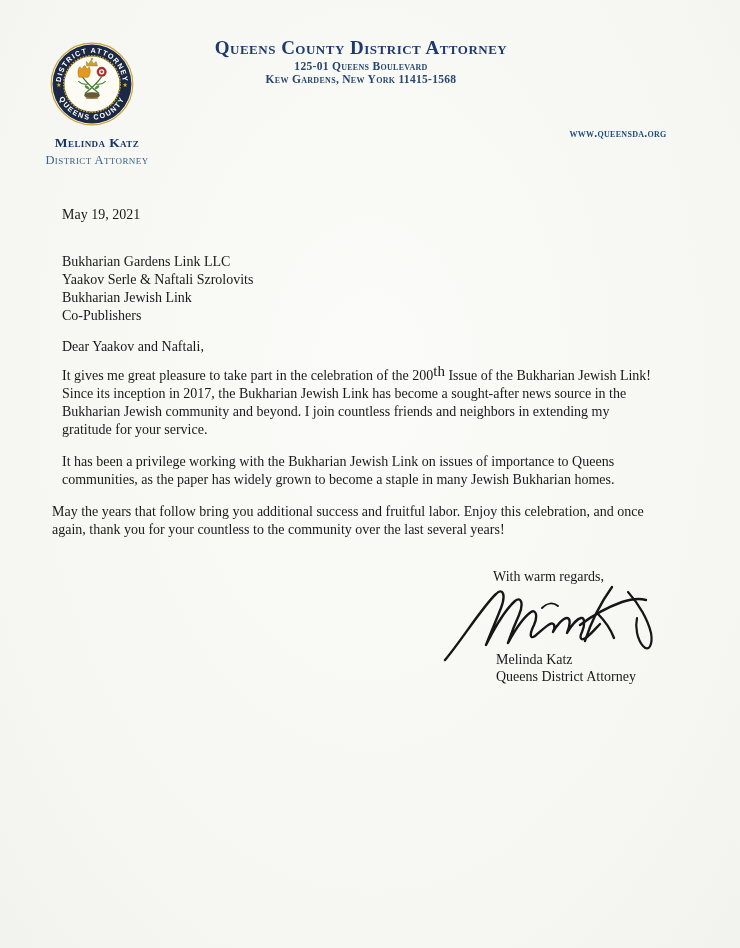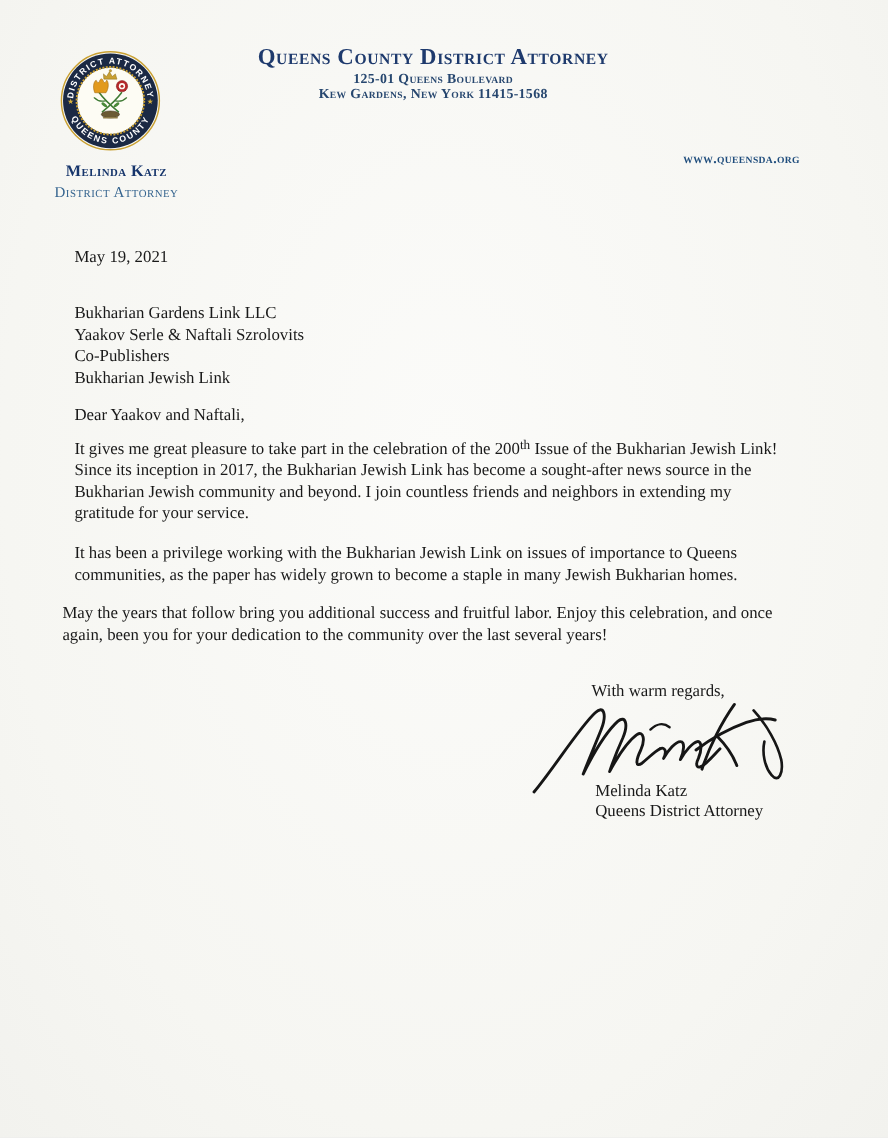--- a/index.html
+++ b/index.html
@@ -38,21 +38,21 @@
   .recipient      { left: 62px; top: 253px; }
   .salutation     { left: 62px; top: 338px; }
   .para-1         { left: 62px; top: 366px; }
   .para-2         { left: 62px; top: 453px; }
   .para-3         { left: 52px; top: 503px; }
   .closing        { left: 493px; top: 568px; }
   .signature-img  { left: 440px; top: 580px; width: 228px; height: 86px; }
   .signature-name { left: 496px; top: 651px; }
   .signature-title{ left: 496px; top: 668px; }
 
-  .sup { font-size: 11px; position: relative; top: -4.5px; margin-top: 40px; }
+  .sup { font-size: 15px; position: relative; top: -4.5px; margin-top: 40px; }
 </style>
 </head>
 <body>
 
 <div class="page">
 
   <svg class="abs seal" viewBox="0 0 100 100">
     <defs>
       <path id="arcTop" d="M13,50 A37,37 0 0 1 87,50" fill="none"></path>
       <path id="arcBottom" d="M7.5,50 A42.5,42.5 0 0 0 92.5,50" fill="none"></path>
@@ -119,41 +119,41 @@
 
   <div class="abs contact">
     <div class="contact-site smallcaps">www.queensda.org</div>
   </div>
 
   <div class="abs bodytext date-line">May 19, 2021</div>
 
   <div class="abs bodytext recipient">
     <div>Bukharian Gardens Link LLC</div>
     <div>Yaakov Serle &amp; Naftali Szrolovits</div>
+    <div>Bukharian Jewish Link</div>
     <div>Co-Publishers</div>
-    <div>Bukharian Jewish Link</div>
   </div>
 
   <div class="abs bodytext salutation">Dear Yaakov and Naftali,</div>
 
   <div class="abs bodytext para-1">
     <div><span>It gives me great pleasure to take part in the celebration of the 200</span><span class="sup">th</span><span> Issue of the Bukharian Jewish Link!</span></div>
     <div>Since its inception in 2017, the Bukharian Jewish Link has become a sought-after news source in the</div>
     <div>Bukharian Jewish community and beyond. I join countless friends and neighbors in extending my</div>
     <div>gratitude for your service.</div>
   </div>
 
   <div class="abs bodytext para-2">
     <div>It has been a privilege working with the Bukharian Jewish Link on issues of importance to Queens</div>
     <div>communities, as the paper has widely grown to become a staple in many Jewish Bukharian homes.</div>
   </div>
 
   <div class="abs bodytext para-3">
     <div>May the years that follow bring you additional success and fruitful labor. Enjoy this celebration, and once</div>
-    <div>again, been you for your dedication to the community over the last several years!</div>
+    <div>again, thank you for your countless to the community over the last several years!</div>
   </div>
 
   <div class="abs bodytext closing">With warm regards,</div>
 
   <svg class="abs signature-img" viewBox="0 0 228 86">
     <g fill="none" stroke="#161616" stroke-width="2.4" stroke-linecap="round" stroke-linejoin="round">
       <path d="M5 80 C 21 61, 43 26, 56 14 C 63 7, 66 15, 61 28 C 55 43, 49 57, 46 65 C 55 47, 66 29, 75 21 C 81 16, 84 23, 79 35 C 74 46, 70 57, 68 63 C 75 50, 84 37, 91 32 C 96 29, 98 36, 94 45 C 90 53, 89 60, 95 56 C 101 51, 106 46, 110 44"></path>
       <path d="M110 44 C 114 42, 116 46, 113 52 C 117 45, 123 38, 127 38 C 131 38, 130 46, 127 53 C 131 46, 137 39, 141 38 C 145 37, 145 45, 142 52 C 139 58, 141 62, 147 57 C 152 53, 156 48, 160 44"></path>
       <path d="M102 28 C 107 23, 113 22, 118 26" stroke-width="2"></path>
       <path d="M172 7 C 162 21, 151 42, 145 61"></path>

